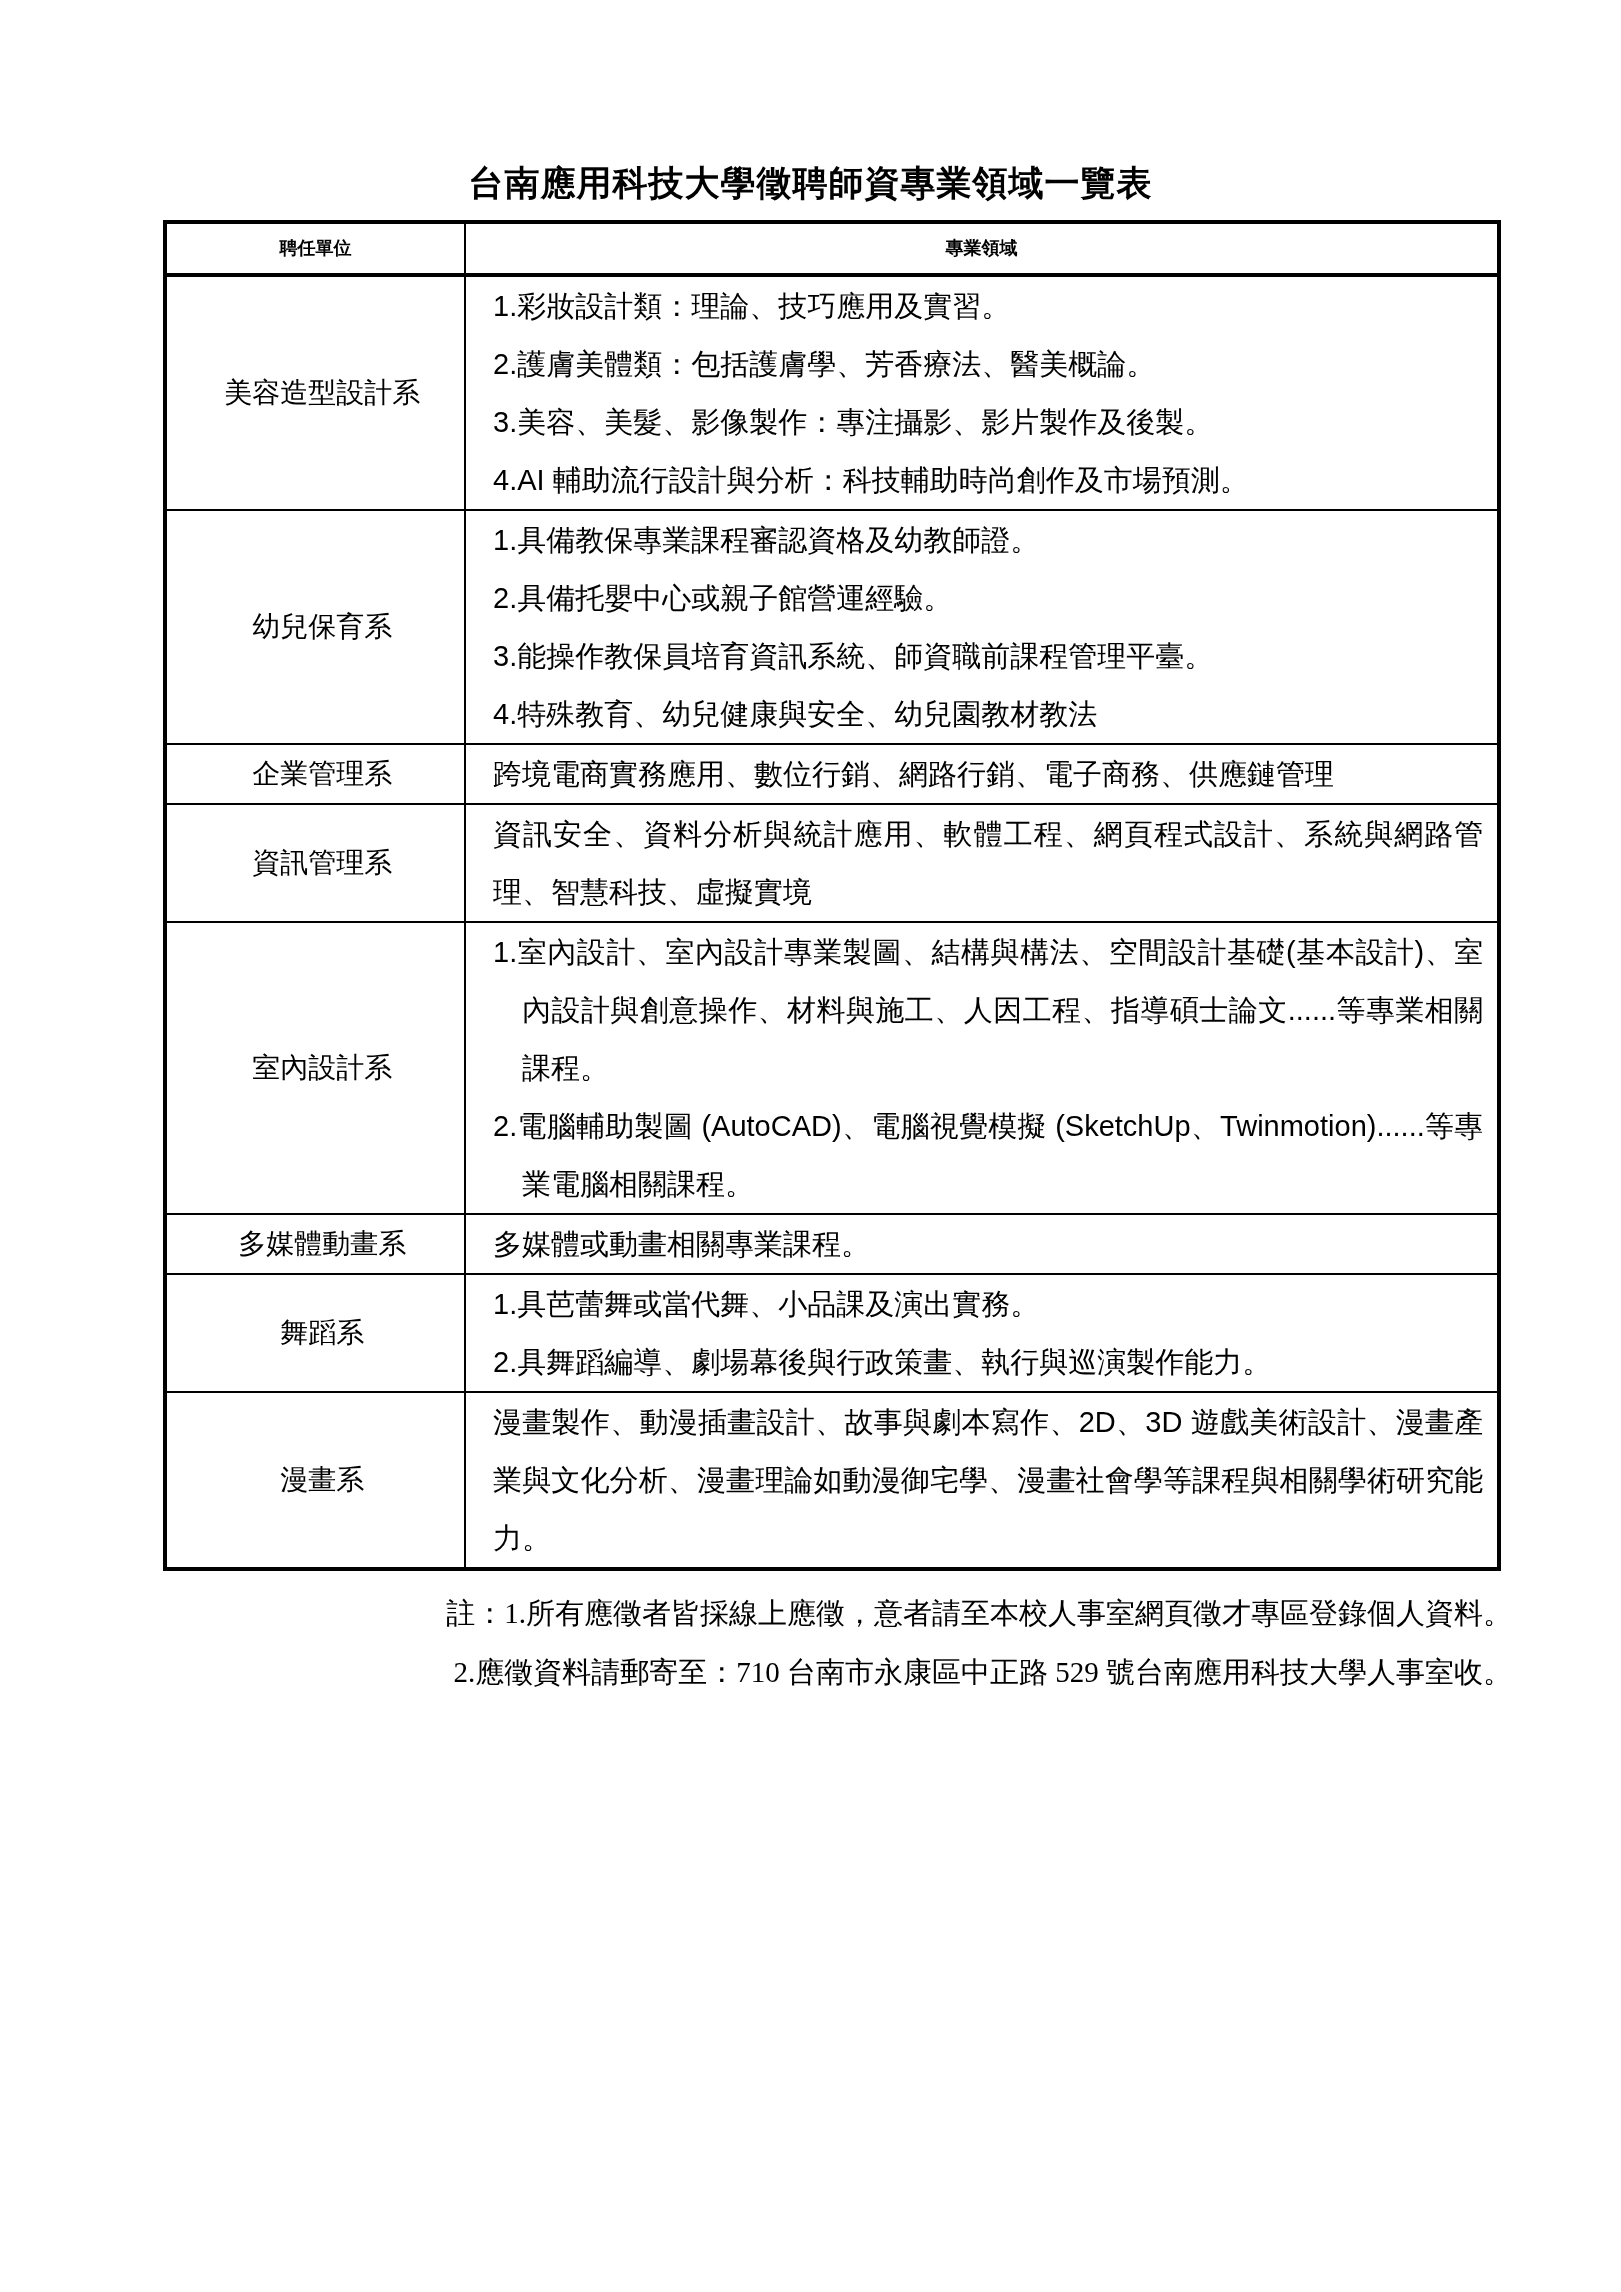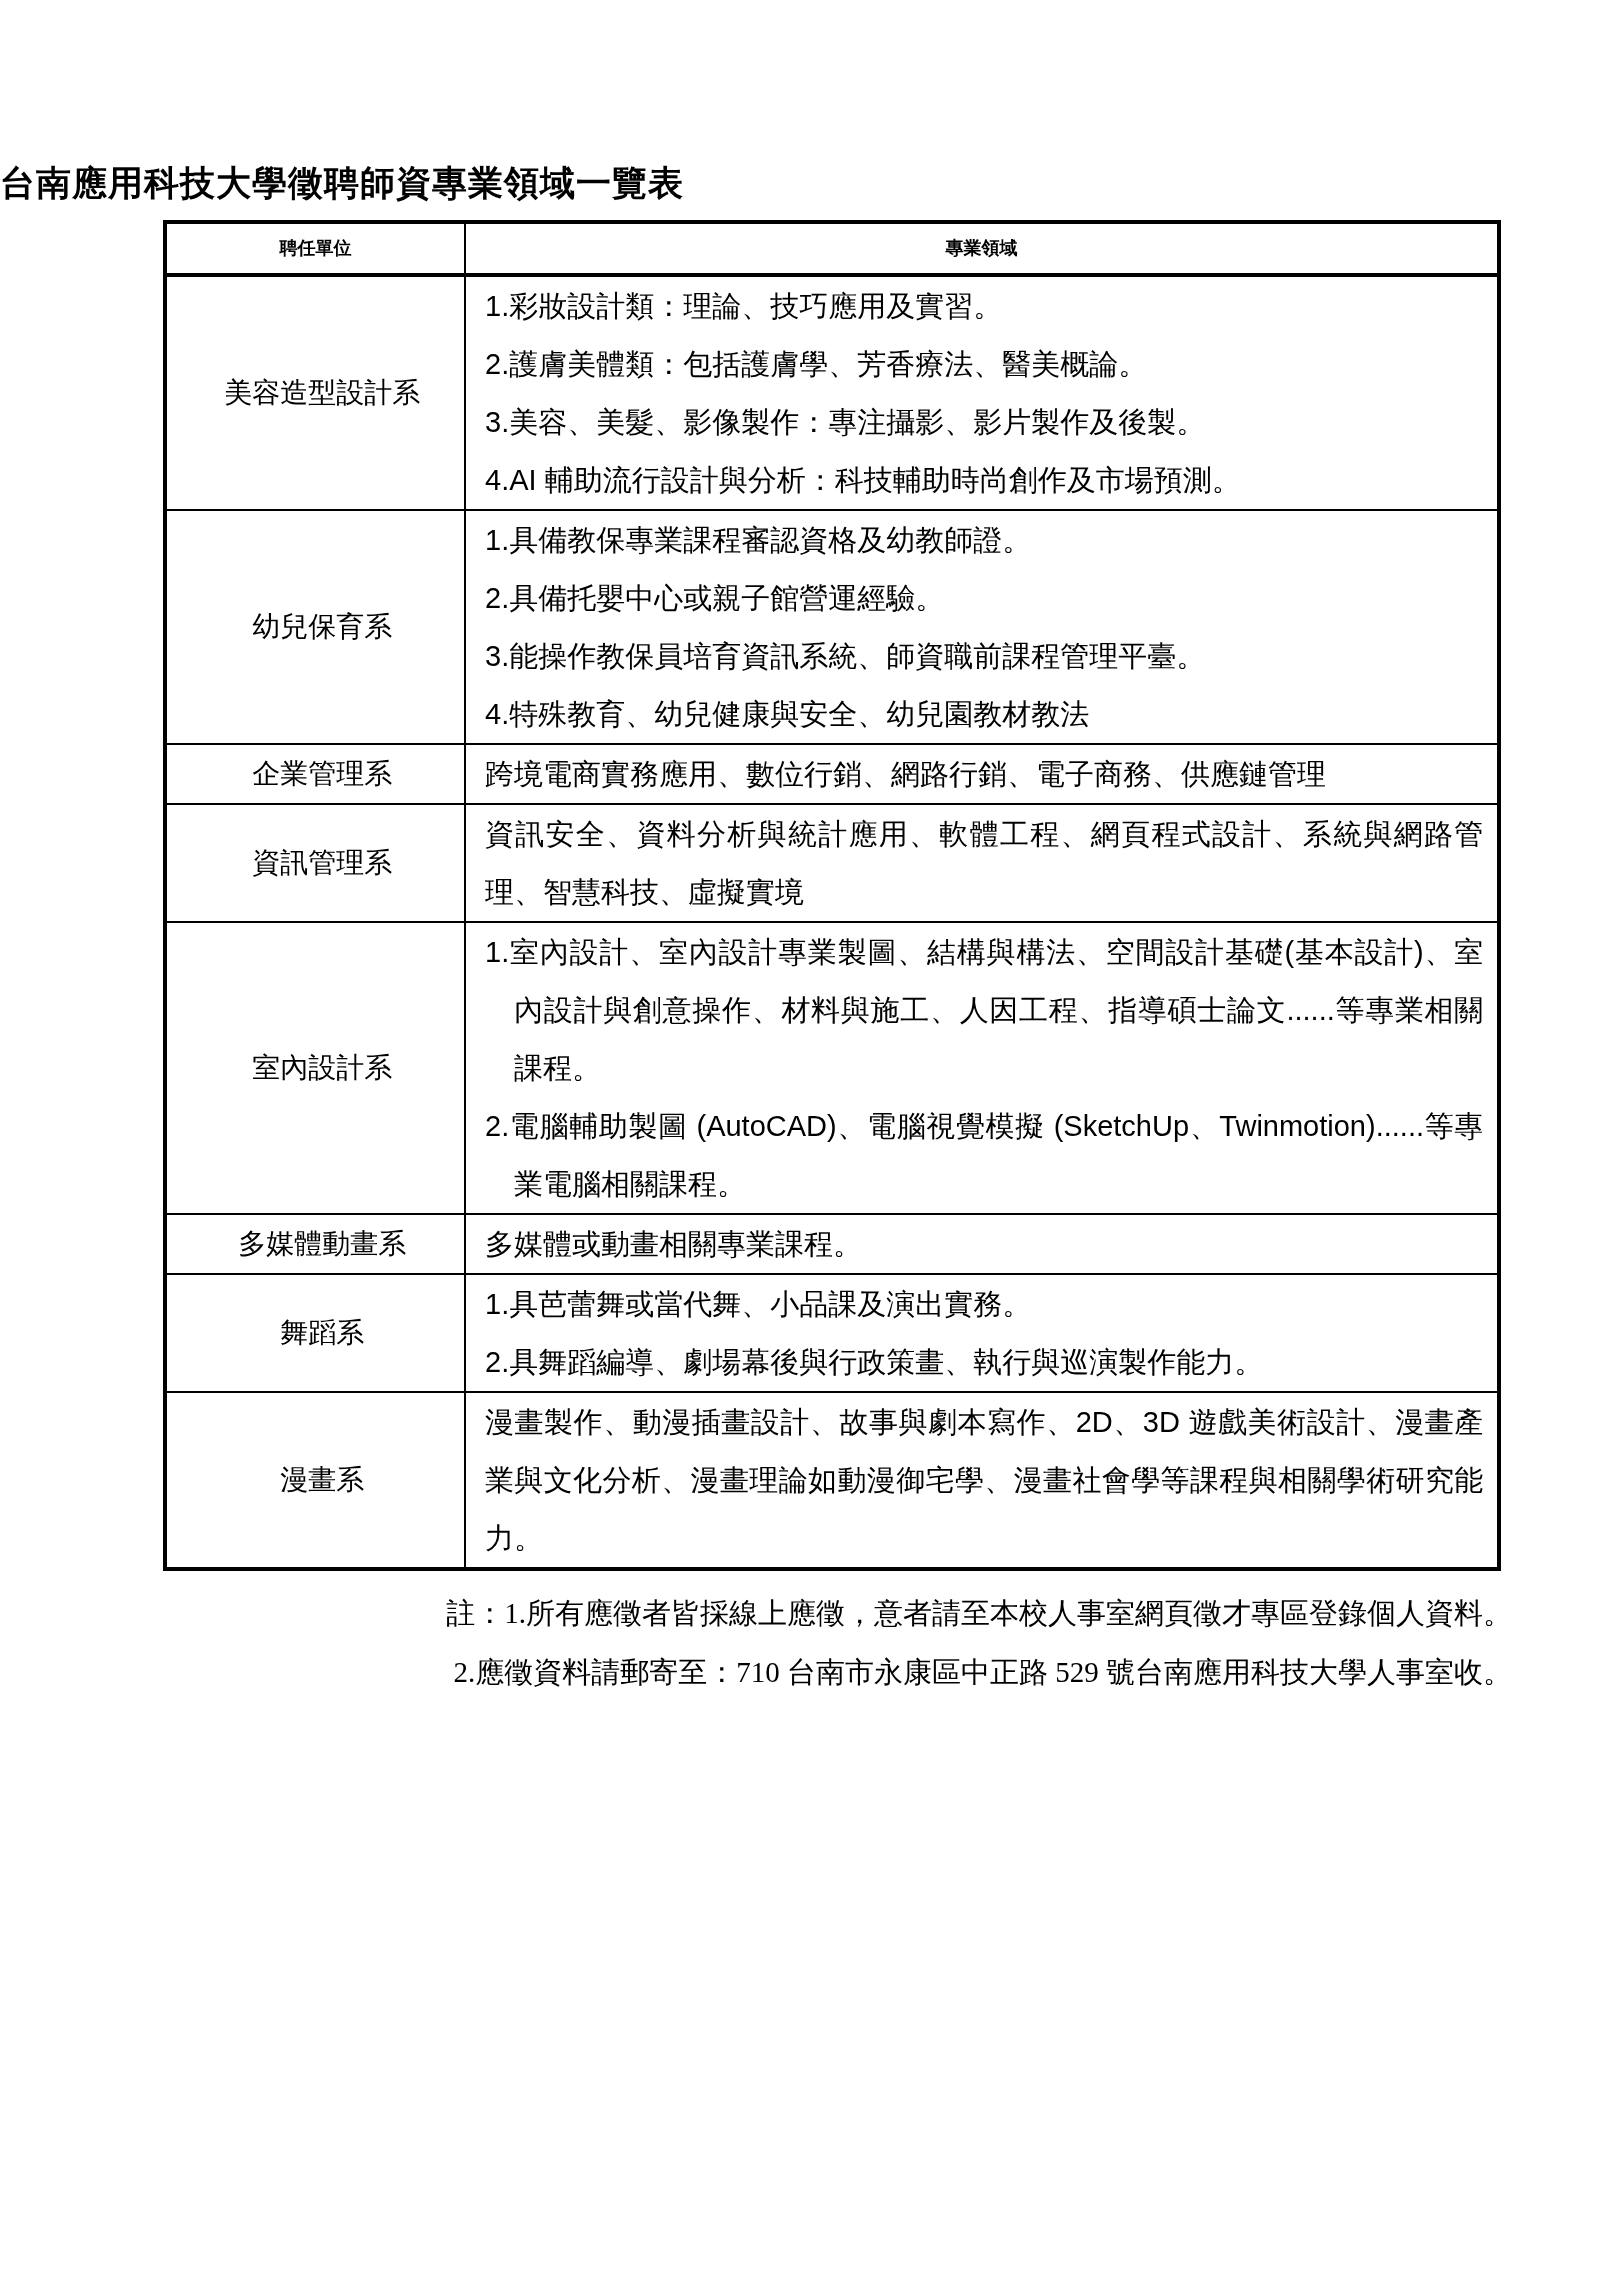--- a/index.html
+++ b/index.html
@@ -9,21 +9,21 @@
     height: 2293px;
     margin: 0 auto;
     background: #ffffff;
     color: #000000;
     font-family: "Liberation Sans", "DejaVu Sans", sans-serif;
     overflow: hidden;
   }
   .doc-title {
     padding-top: 163px;
     margin: 0;
-    text-align: left;
+    text-align: center;
     font-size: 35px;
     line-height: 39px;
     font-weight: bold;
     letter-spacing: 1px;
   }
   table.recruit {
     border-collapse: collapse;
     table-layout: fixed;
     margin-left: 163px;
     margin-top: 17.6px;
@@ -45,21 +45,21 @@
     border-bottom-width: 4.9px;
   }
   td.unit {
     font-size: 28px;
     padding-left: 19.6px;
     padding-right: 5.9px;
     text-align: center;
   }
   td.field {
     font-size: 29px;
-    padding-left: 19px;
+    padding-left: 27px;
     padding-right: 13.7px;
   }
   td.field p.item {
     margin: 0;
     line-height: 58px;
     text-align: justify;
   }
   td.field p.hang {
     padding-left: 29px;
     text-indent: -29px;

